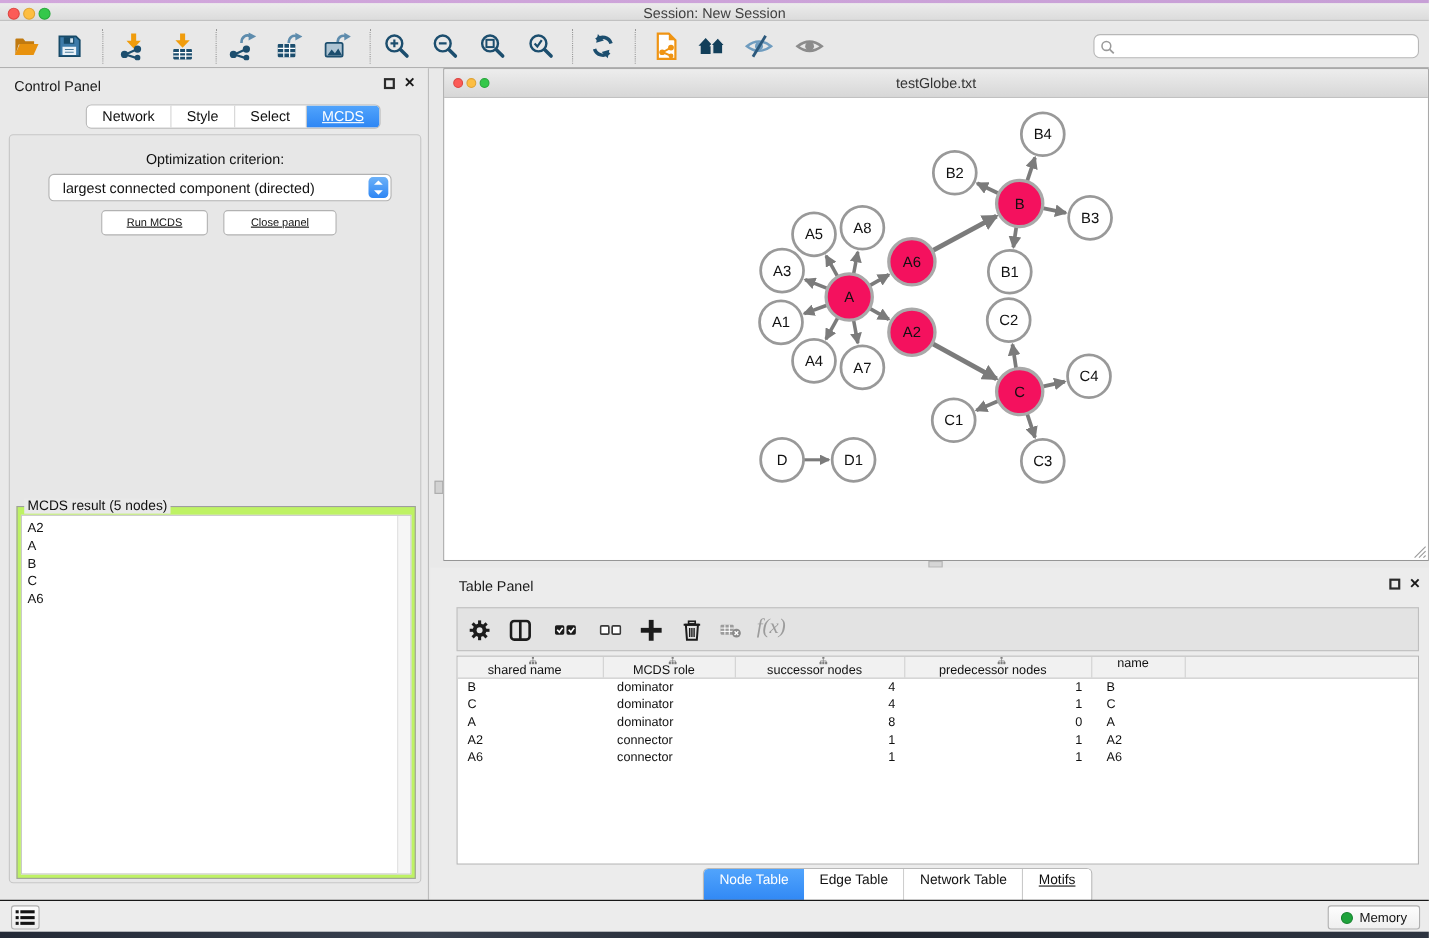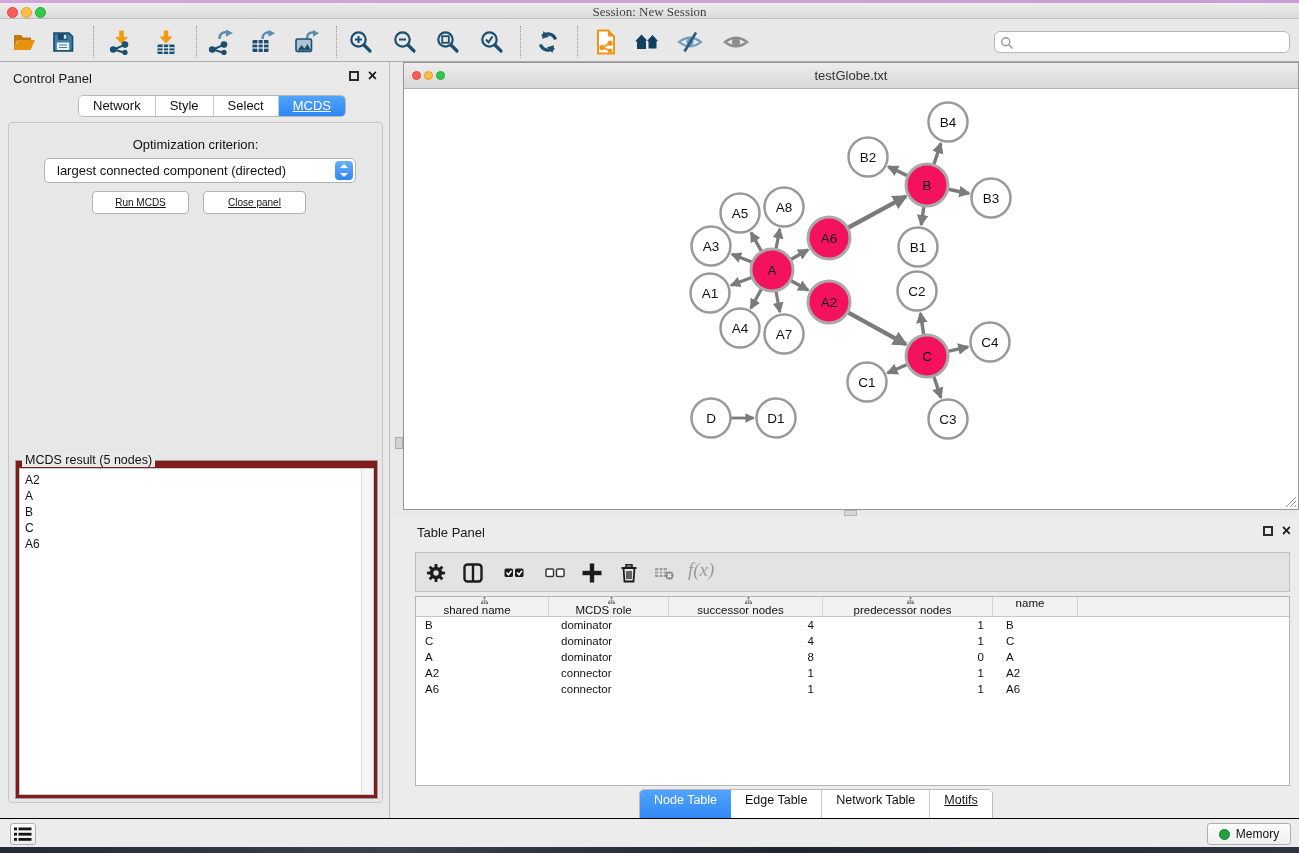--- a/index.html
+++ b/index.html
@@ -5,21 +5,21 @@
   * { margin:0; padding:0; box-sizing:border-box; }
   html,body { width:1299px; height:853px; overflow:hidden;
     font-family:"Liberation Sans", sans-serif; background:#e9e9e9; }
   .abs { position:absolute; }
   #app { position:relative; width:1299px; height:853px; background:#e9e9e9; }
 
   
   #desktop-strip-top { left:0; top:0; width:1299px; height:3px;
     background:linear-gradient(90deg,#d2a7dc,#c79fd6); }
   #titlebar { left:0; top:3px; width:1299px; height:16px;
-    background:linear-gradient(#ececec,#dcdcdc); border-bottom:1px solid #bdbdbd;font-family:Liberation Serif, serif; }
+    background:linear-gradient(#ececec,#dcdcdc); border-bottom:1px solid #bdbdbd; }
   .tl { width:11px; height:11px; border-radius:50%; position:absolute; top:4px; }
   .tl.red { background:#fc5b57; border:1px solid #dd4742; }
   .tl.yellow { background:#fdbe41; border:1px solid #dfa335; }
   .tl.green { background:#34c84a; border:1px solid #27a83a; }
   #window-title { width:100%; text-align:center; font-size:13px; color:#3f3f3f; line-height:18px; }
 
   #main-toolbar { left:0; top:22px; width:1299px; height:40px; background:#e8e8e8;
     border-bottom:1px solid #ababab; }
   .tbi { position:absolute; top:7px; width:26px; height:26px; cursor:default; }
   .tbi svg { width:26px; height:26px; display:block; }
@@ -57,21 +57,21 @@
   #criterion-stepper i { position:absolute; left:5px; width:0; height:0; border-left:4px solid transparent;
     border-right:4px solid transparent; }
   #criterion-stepper i.up { top:3px; border-bottom:4px solid #fff; }
   #criterion-stepper i.dn { bottom:3px; border-top:4px solid #fff; }
   .cp-btn { position:absolute; top:68px; height:23px; background:#fff; border:1px solid #b2b2b2;
     border-radius:4px; font-size:10px; color:#111; text-align:center; line-height:21px; cursor:default;text-decoration:underline; }
   #run-btn { left:83px; width:97px; }
   #closepanel-btn { left:194px; width:103px; }
 
   #result-box { position:absolute; left:6px; top:337px; width:363px; height:339px;
-    border:1px solid #9e9e9e; background:#7f1d1d; }
+    border:1px solid #9e9e9e; background:#bef264; }
   #result-legend { position:absolute; left:6px; top:-8px; background:#e9e9e9; padding:0 3px;
     font-size:12.5px; color:#111; }
   #result-list { position:absolute; left:3px; top:7px; right:3px; bottom:3px; background:#fff;
     border:1px solid #c9c9c9; overflow:hidden; }
   #result-list .item { font-size:12px; color:#111; line-height:16px; padding-left:5px; }
   #result-scroll { position:absolute; right:0; top:0; bottom:0; width:12px; background:#f6f6f6;
     border-left:1px solid #e2e2e2; }
 
   
   #network-window { left:403px; top:62px; width:896px; height:448px; background:#fff;

